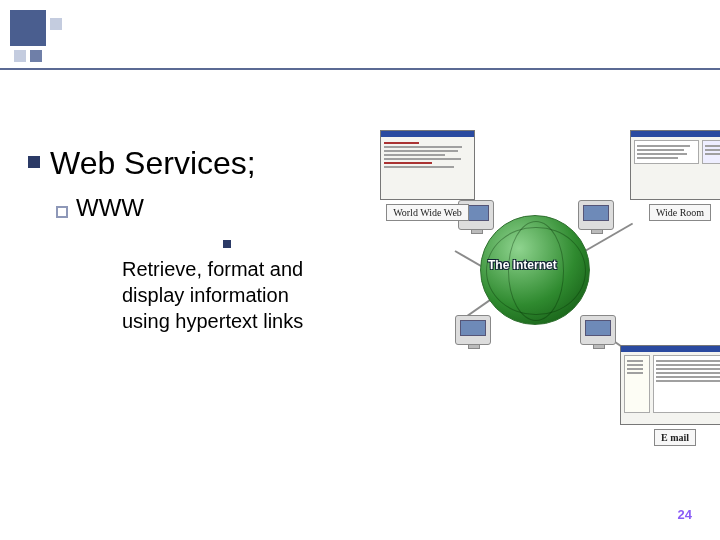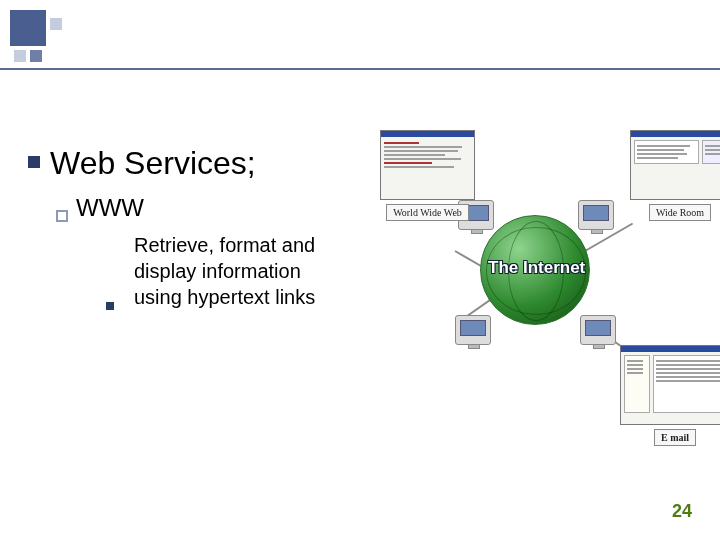--- a/index.html
+++ b/index.html
@@ -77,41 +77,42 @@
     background: #2b3a66;
     margin-top: 11px;
     flex: 0 0 auto;
   }
   .lvl1 .txt {
     font-size: 32px;
     color: #000;
   }
   .lvl2 {
     display: flex;
-    align-items: flex-end;
+    align-items: center;
     gap: 8px;
     margin-left: 28px;
     margin-bottom: 10px;
   }
   .lvl2 .bullet {
     width: 12px;
     height: 12px;
     border: 2px solid #8e98b8;
     margin-top: 8px;
     flex: 0 0 auto;
   }
   .lvl2 .txt {
     font-size: 24px;
     color: #000;
   }
   .lvl3 {
     display: flex;
-    align-items: flex-end;
-    gap: 20px;
+    align-items: center;
+    gap: 8px;
     margin-left: 78px;
+    flex-direction: column;
   }
   .lvl3 .bullet {
     width: 8px;
     height: 8px;
     background: #2b3a66;
     margin-top: 8px;
     flex: 0 0 auto;
   }
   .lvl3 .txt {
     font-size: 20px;
@@ -144,21 +145,21 @@
     border-radius: 50%;
   }
   .globe::before { top: 10%; left: 5%; width: 90%; height: 80%; }
   .globe::after  { top: 5%; left: 25%; width: 50%; height: 90%; }
 
   .globe-label {
     position: absolute;
     top: 128px;
     left: 138px;
     font-family: "Comic Sans MS", cursive, sans-serif;
-    font-size: 17px;
+    font-size: 12px;
     color: #fff;
     text-shadow: 1px 1px 0 #123, -1px -1px 0 #123, 1px -1px 0 #123, -1px 1px 0 #123;
     font-weight: bold;
   }
 
   .node {
     position: absolute;
     display: flex;
     flex-direction: column;
     align-items: center;
@@ -221,23 +222,23 @@
     position: absolute;
     background: #8b8b8b;
     height: 2px;
     transform-origin: left center;
   }
 
   .page-num {
     position: absolute;
     bottom: 18px;
     right: 28px;
-    font-size: 18px;
+    font-size: 13px;
     font-weight: bold;
-    color: #4d7c0f;
+    color: #8b5cf6;
   }
 </style>
 </head>
 <body>
 
 <div class="corner-deco">
   <div class="bigsq"></div>
   <div class="sm1"></div>
   <div class="sm2"></div>
   <div class="sm3"></div>

